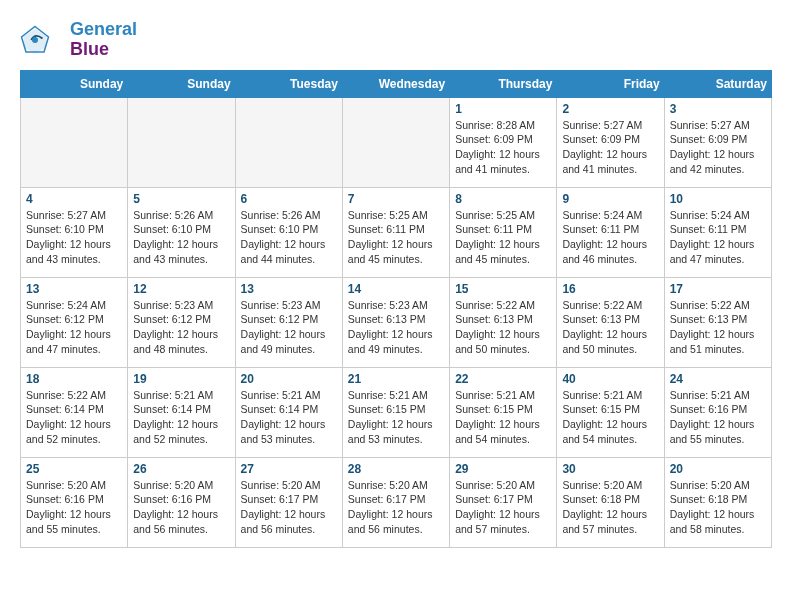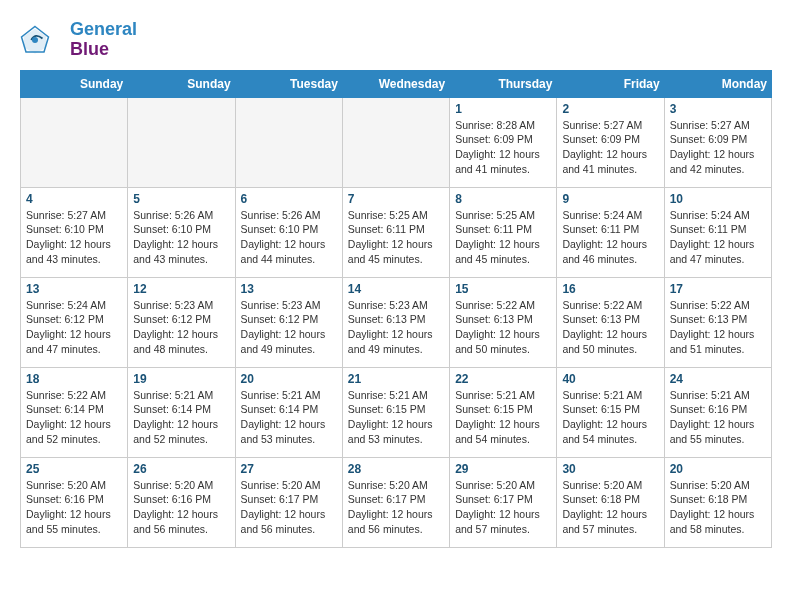--- a/index.html
+++ b/index.html
@@ -108,21 +108,21 @@
 
 <table>
   <thead>
     <tr id="header-row">
     <th>Sunday</th>
         <th>Sunday</th>
         <th>Tuesday</th>
         <th>Wednesday</th>
         <th>Thursday</th>
         <th>Friday</th>
-        <th>Monday</th>
+        <th>Saturday</th>
       </tr>
   </thead>
   <tbody id="calendar-body">
   <tr>
         <td class="empty"></td>
         <td class="empty"></td>
         <td class="empty"></td>
         <td class="empty"></td>
         <td>
           <div class="day-num">1</div>

